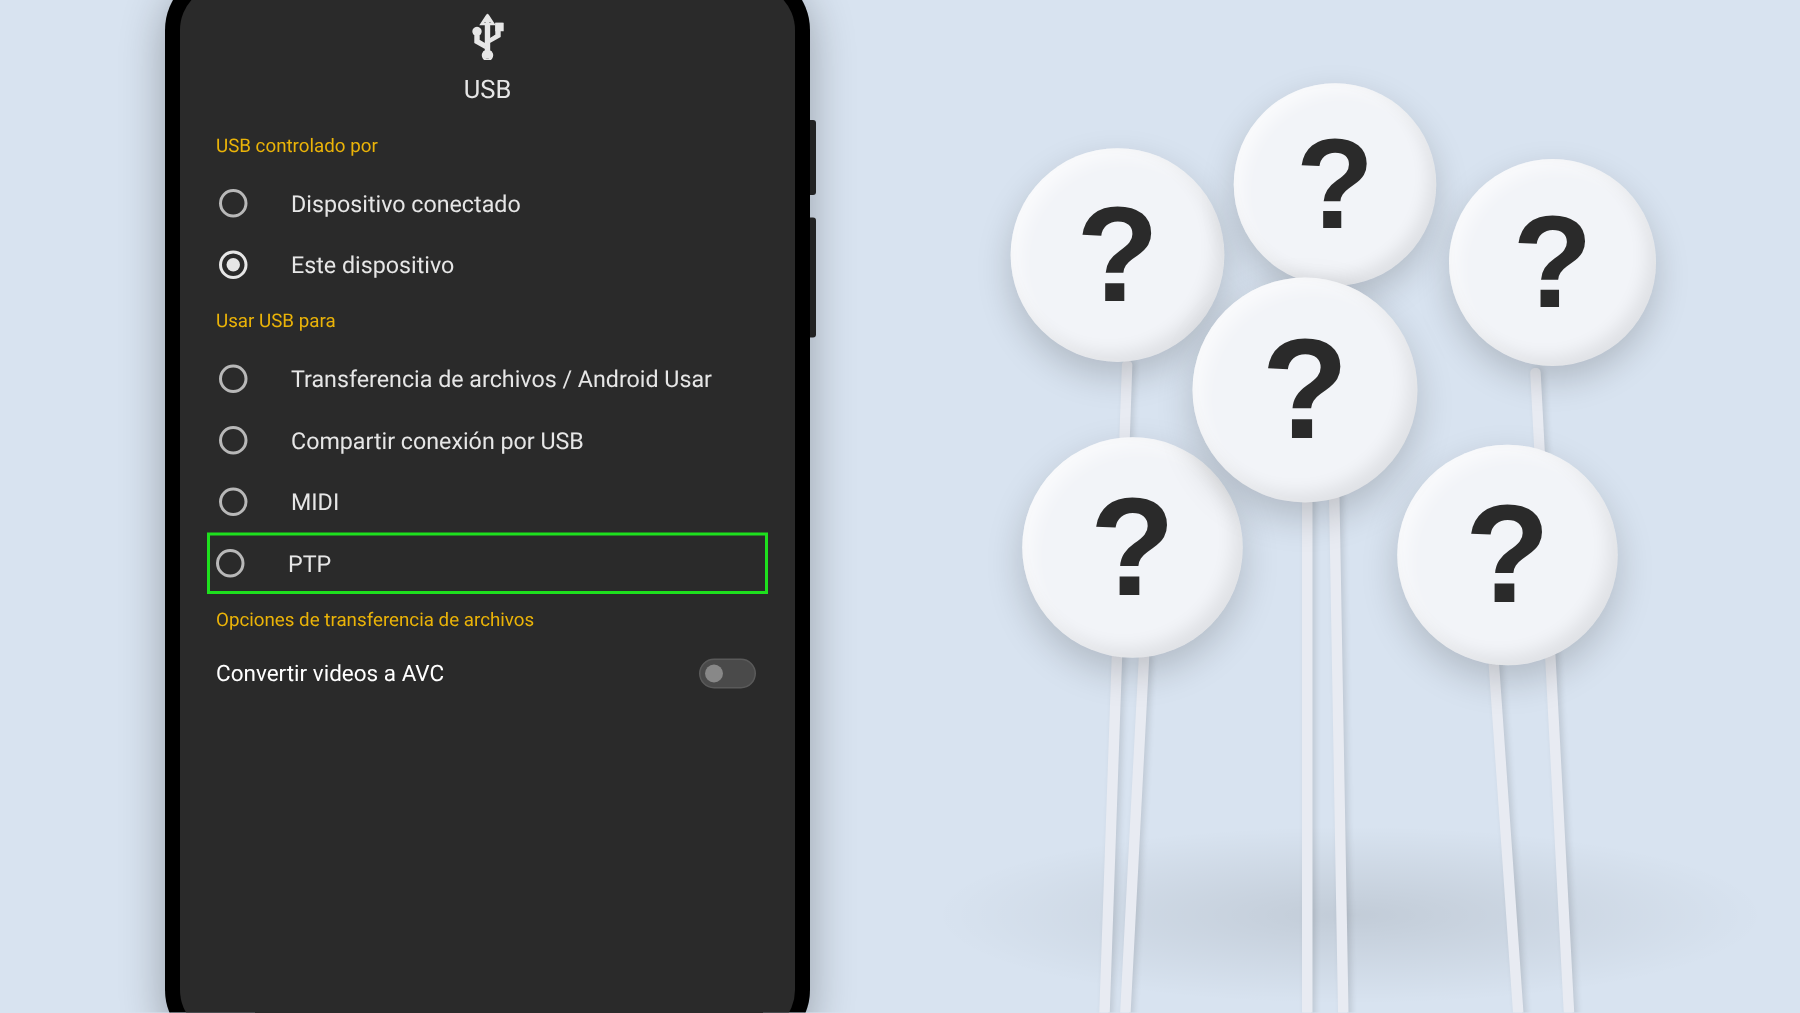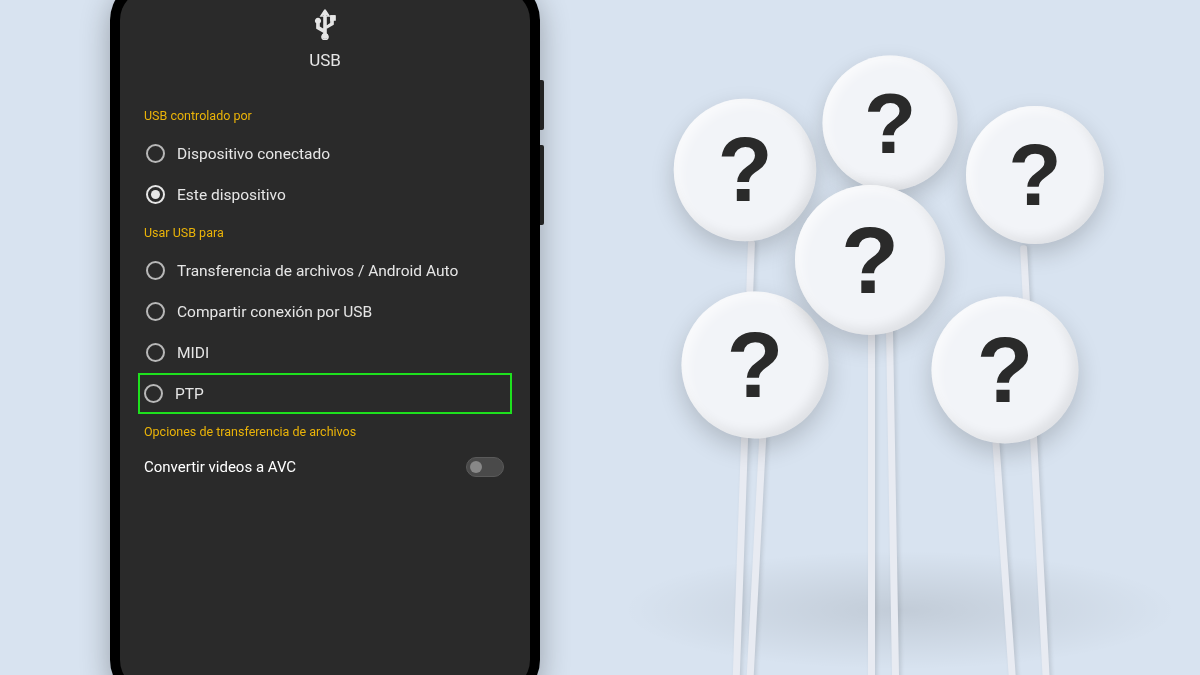--- a/index.html
+++ b/index.html
@@ -40,42 +40,42 @@
     background: #2a2a2a;
     border-radius: 30px;
     padding: 18px 20px 10px 20px;
     color: #e6e6e6;
     position: relative;
     overflow: hidden;
   }
 
   .header {
     text-align: center;
-    margin-bottom: 38px;
+    margin-bottom: 20px;
   }
   .usb-icon {
     display: inline-block;
     margin-bottom: 6px;
   }
   .header-title {
     font-size: 17px;
     color: #e6e6e6;
     font-weight: 400;
   }
 
   .section-label {
     font-size: 12.5px;
     color: #eab308;
     margin: 10px 0 10px 4px;
   }
 
   .radio-row {
     display: flex;
     align-items: center;
-    gap: 12px;
+    gap: 29px;
     padding: 11px 6px;
     cursor: pointer;
   }
   .radio-row.highlighted {
     border: 2px solid #1ee01e;
     border-radius: 0;
     padding: 9px 4px;
     margin: 0 -2px;
   }
   .radio {
@@ -214,21 +214,21 @@
     </div>
     <div class="radio-row">
       <span class="radio selected"></span>
       <span class="radio-label">Este dispositivo</span>
     </div>
 
     <div class="section-label">Usar USB para</div>
 
     <div class="radio-row">
       <span class="radio"></span>
-      <span class="radio-label">Transferencia de archivos / Android Auto</span>
+      <span class="radio-label">Transferencia de archivos / Android Usar</span>
     </div>
     <div class="radio-row">
       <span class="radio"></span>
       <span class="radio-label">Compartir conexión por USB</span>
     </div>
     <div class="radio-row">
       <span class="radio"></span>
       <span class="radio-label">MIDI</span>
     </div>
     <div class="radio-row highlighted">

